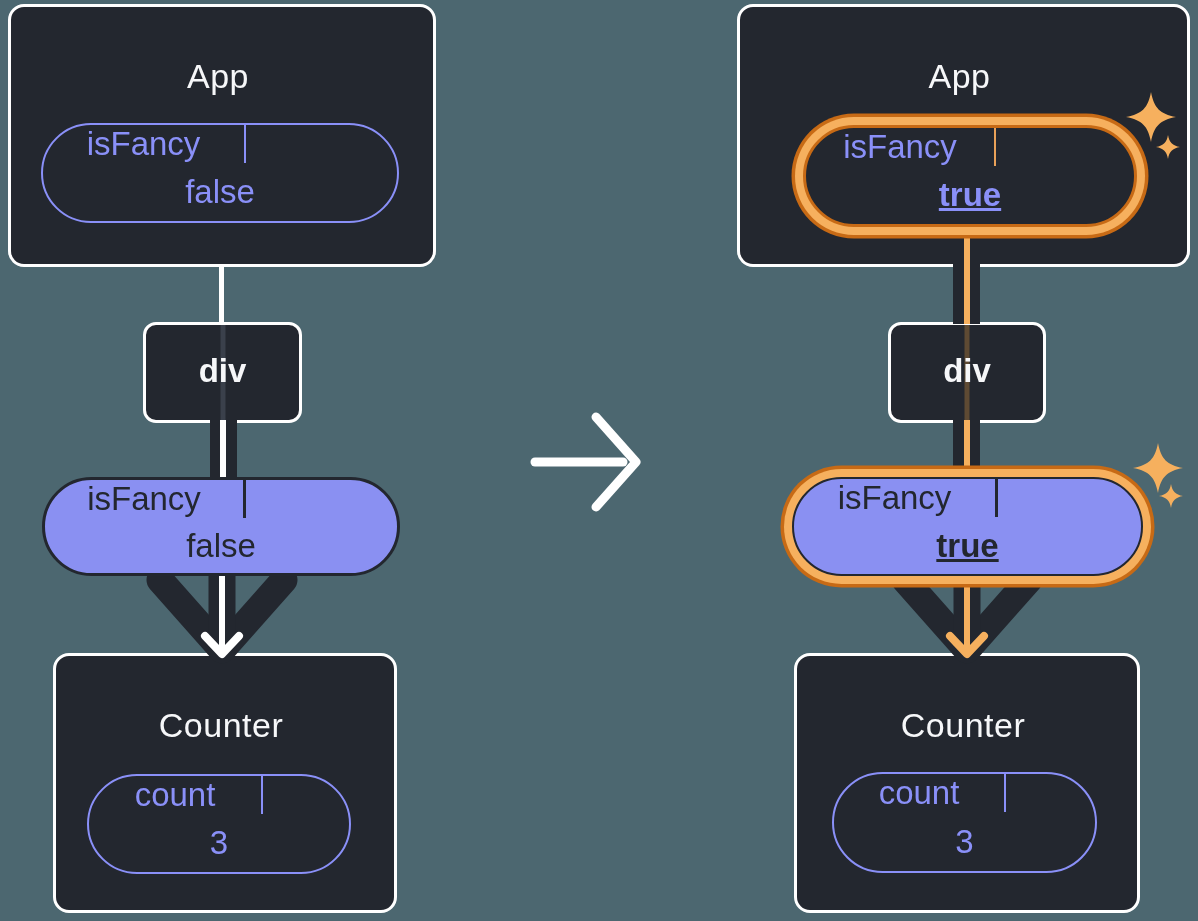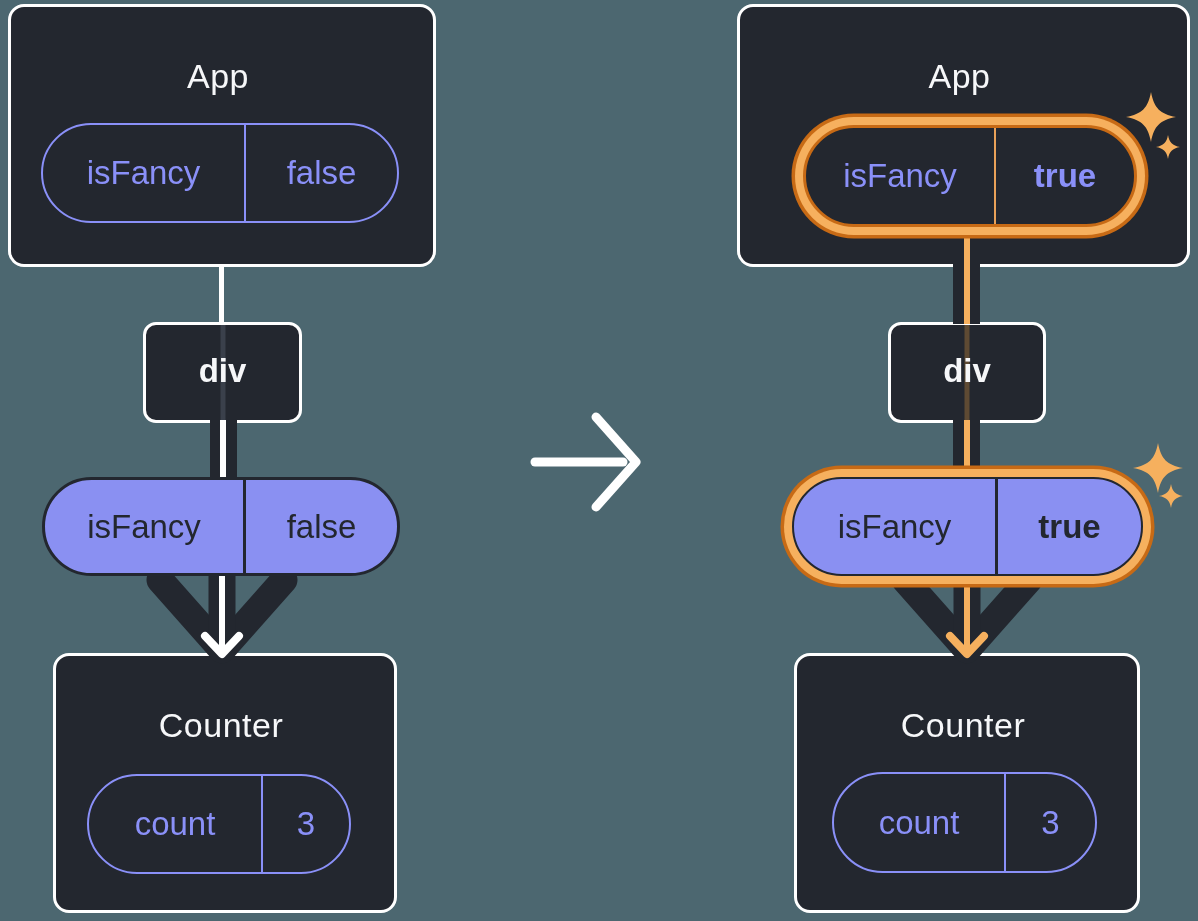--- a/index.html
+++ b/index.html
@@ -14,21 +14,21 @@
   .card-title{
     position:absolute;left:0;right:8px;top:50px;text-align:center;
     color:#F6F7F9;font-size:34px;font-weight:500;letter-spacing:.5px;
   }
   .node-label{
     position:absolute;left:0;right:0;top:50%;transform:translateY(-54%);
     text-align:center;color:#F6F7F9;font-size:33px;font-weight:700;
   }
   .pill{
     position:absolute;display:flex;box-sizing:border-box;overflow:hidden;
-    border-radius:60px;z-index:8;
+    border-radius:60px;z-index:8;flex-direction:column;
   }
   .pill .seg{
     display:flex;align-items:center;justify-content:center;
     font-size:33px;box-sizing:border-box;
   }
   .pill .seg.val{flex:1;}
   
   .pill.outline{border:2.5px solid #8A90F8;color:#8A90F8;background:transparent;}
   .pill.outline .seg.key{border-right:2.5px solid #8A90F8;}
   
@@ -38,21 +38,21 @@
   .pill.hl-dark{
     background:#23272F;border:3px solid #C76A15;color:#8A90F8;
     box-shadow:0 0 0 8px #F6B05E,0 0 0 11.5px #C76A15;
   }
   .pill.hl-dark .seg.key{border-right:2.5px solid #E9A159;}
   .pill.hl-fill{
     background:#8A90F2;border:2.5px solid #23272F;color:#23272F;font-weight:500;
     box-shadow:0 0 0 8px #F6B05E,0 0 0 11.5px #C76A15;
   }
   .pill.hl-fill .seg.key{border-right:3px solid #23272F;}
-  .bold-val{font-weight:700;}
+  .bold-val{font-weight:700;text-decoration:underline;}
   
   .conn{position:absolute;z-index:5;}
   .conn.white-line{width:5px;background:#FFFFFF;}
   .conn.striped-white{
     width:27px;
     background:linear-gradient(90deg,#23272F 0 10.5px,#FFFFFF 10.5px 16.5px,#23272F 16.5px 27px);
   }
   .conn.striped-orange{
     width:27px;
     background:linear-gradient(90deg,#23272F 0 10.5px,#F6B05E 10.5px 16.5px,#23272F 16.5px 27px);

